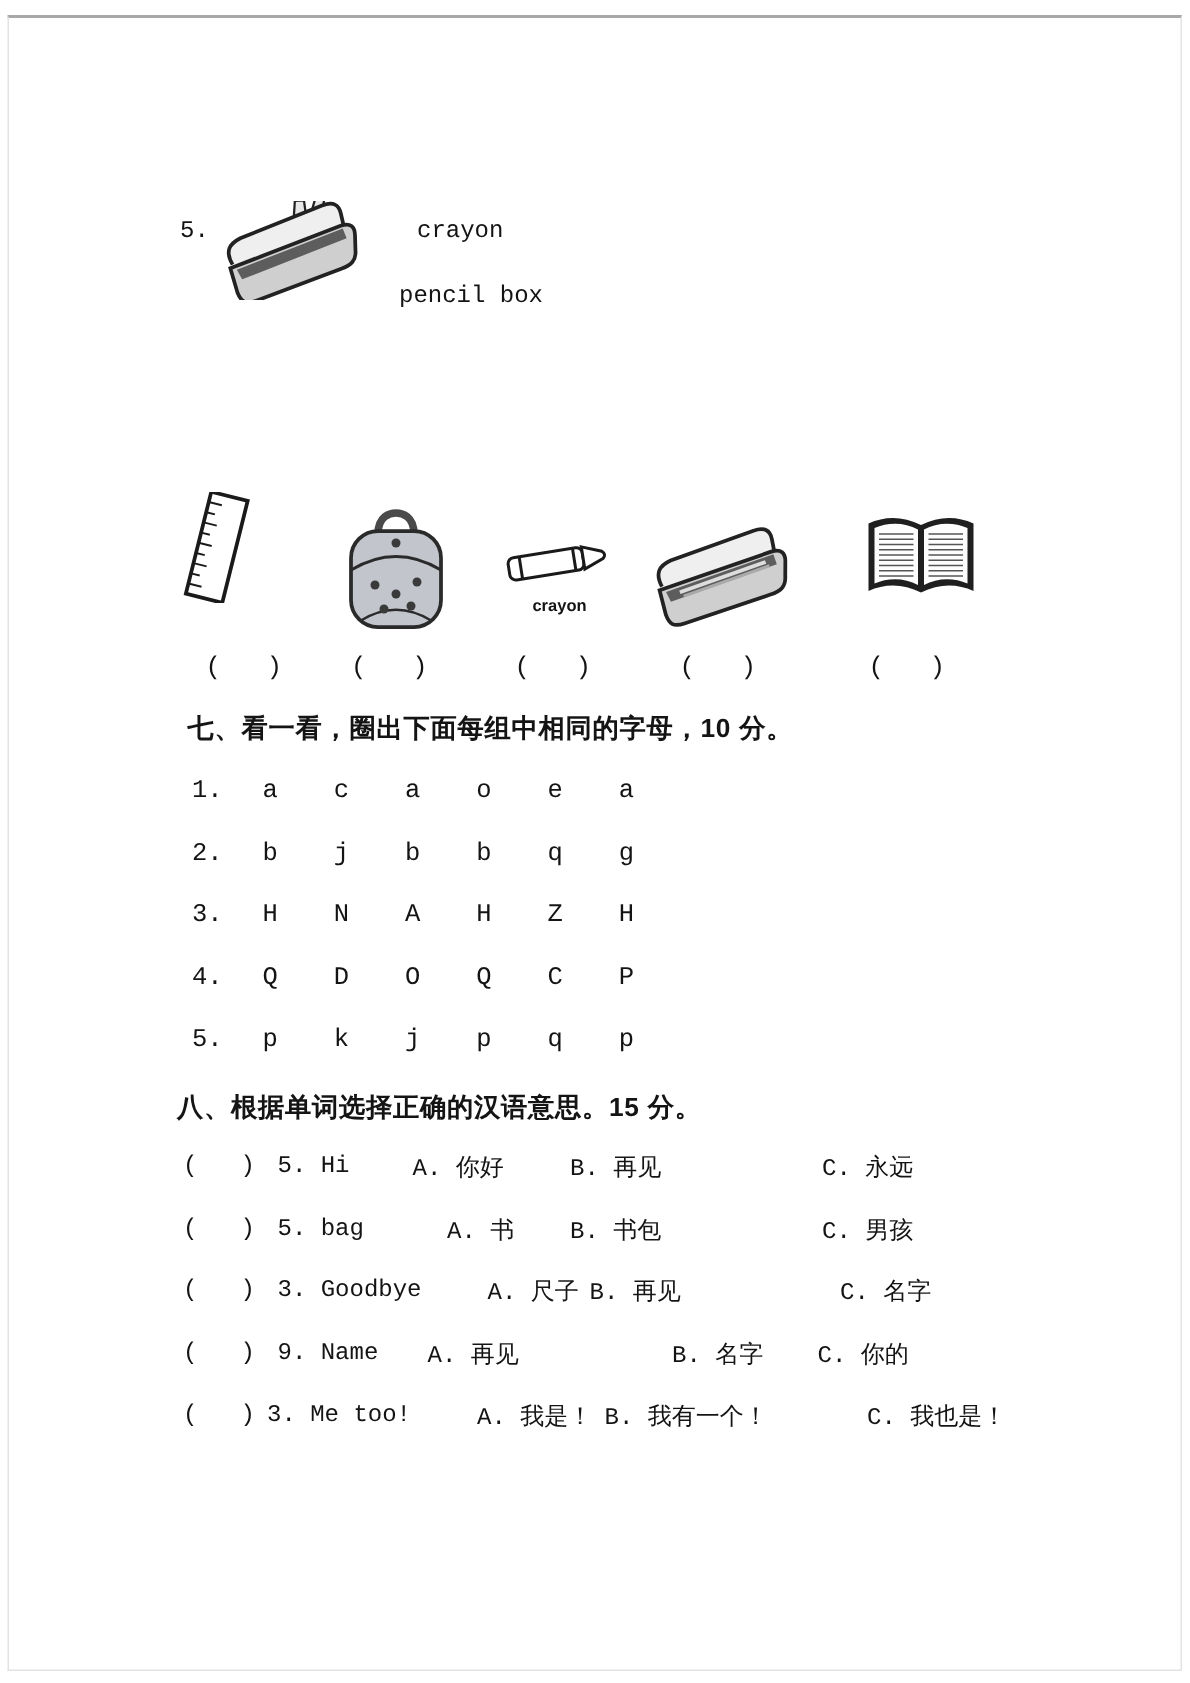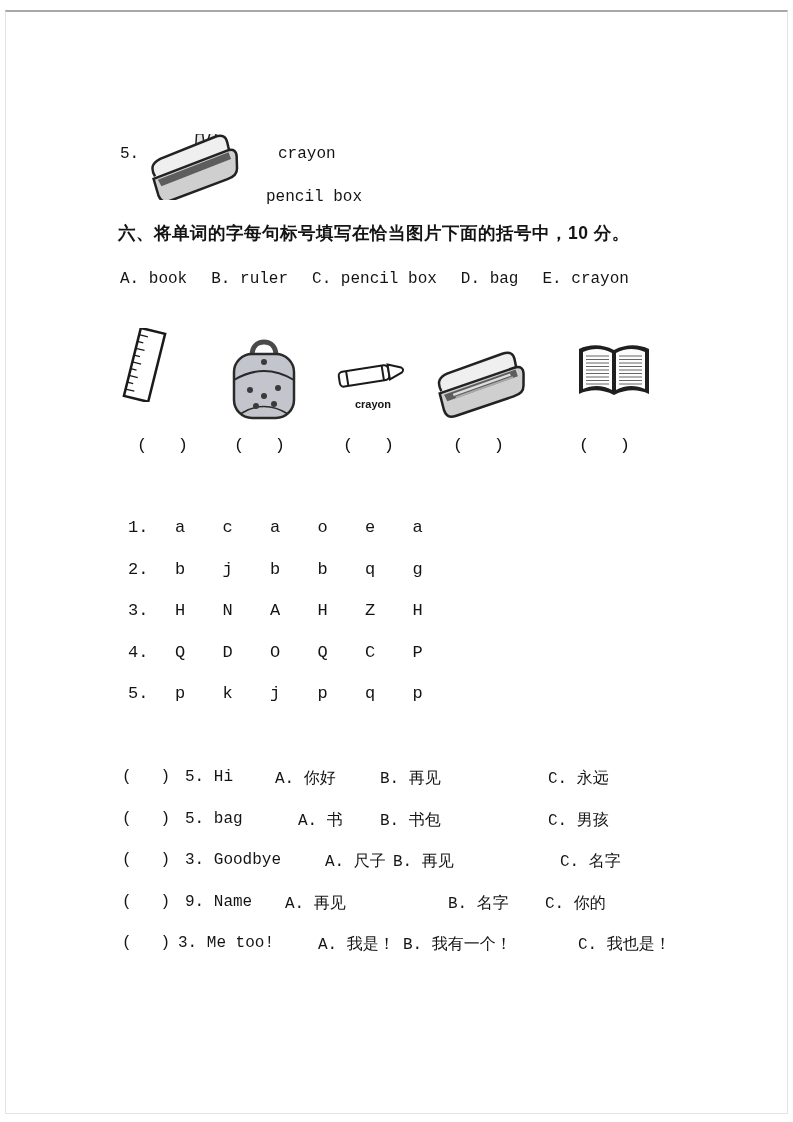--- a/index.html
+++ b/index.html
@@ -32,29 +32,21 @@
       </g>
       <path d="M13 34 C10 24 14 20 22 18 L80 9 C88 8 91 11 91 17 L91 26" fill="#efefef" stroke="#222222" stroke-width="2.5"></path>
       <path d="M11 36 L89 25 C96 24 98 28 97 33 L95 43 C94 50 90 52 83 53 L23 61 C15 62 13 59 12 53 Z" fill="#cfcfcf" stroke="#222222" stroke-width="2.5"></path>
       <path d="M15 38 L90 27 L91 34 L17 45 Z" fill="#5d5d5d"></path>
     </g>
   </svg>
 
   <span class="abs mono" style="left:278px;top:145px">crayon</span>
   <span class="abs mono" style="left:266px;top:188px">pencil box</span>
 
-  <div class="abs cn-title" style="left:118px;top:221px">六、将单词的字每句标号填写在恰当图片下面的括号中，10 分。</div>
-
-  <div class="abs options-row" style="left:120px;top:270px">
-    <span class="mono">A. book</span>
-    <span class="mono">B. ruler</span>
-    <span class="mono">C. pencil box</span>
-    <span class="mono">D. bag</span>
-    <span class="mono">E. crayon</span>
-  </div>
+
 
   <svg class="abs" style="left:112px;top:328px" width="66" height="74" viewBox="0 0 66 74">
     <g transform="rotate(14 33 37)">
       <rect x="20" y="2" width="25" height="70" fill="#ffffff" stroke="#1a1a1a" stroke-width="2.5"></rect>
       <g stroke="#1a1a1a" stroke-width="1.3">
         <line x1="20" y1="9" x2="29" y2="9"></line>
         <line x1="20" y1="16" x2="26" y2="16"></line>
         <line x1="20" y1="23" x2="29" y2="23"></line>
         <line x1="20" y1="30" x2="26" y2="30"></line>
         <line x1="20" y1="37" x2="29" y2="37"></line>
@@ -126,20 +118,21 @@
       <line x1="43" y1="42" x2="66" y2="42"></line>
     </g>
   </svg>
 
   <span class="abs bracket" style="left:137px;top:436px">(   )</span>
   <span class="abs bracket" style="left:234px;top:436px">(   )</span>
   <span class="abs bracket" style="left:343px;top:436px">(   )</span>
   <span class="abs bracket" style="left:453px;top:436px">(   )</span>
   <span class="abs bracket" style="left:579px;top:436px">(   )</span>
 
+  <div class="abs cn-title" style="left:125px;top:473px">七、看一看，圈出下面每组中相同的字母，10 分。</div>
 
   <div class="abs" style="left:128px;top:507px">
     <div class="letter-row">
       <span>1.</span>
       <span>a</span>
       <span>c</span>
       <span>a</span>
       <span>o</span>
       <span>e</span>
       <span>a</span>
@@ -175,20 +168,21 @@
       <span>5.</span>
       <span>p</span>
       <span>k</span>
       <span>j</span>
       <span>p</span>
       <span>q</span>
       <span>p</span>
     </div>
   </div>
 
+  <div class="abs cn-title" style="left:118px;top:726px">八、根据单词选择正确的汉语意思。15 分。</div>
 
   <div class="s8-row" style="top:768px">
     <span class="s8" style="left:122px">(   )</span>
     <span class="s8" style="left:185px">5. Hi</span>
     <span class="s8" style="left:275px">A. 你好</span>
     <span class="s8" style="left:380px">B. 再见</span>
     <span class="s8" style="left:548px">C. 永远</span>
   </div>
   <div class="s8-row" style="top:810px">
     <span class="s8" style="left:122px">(   )</span>

